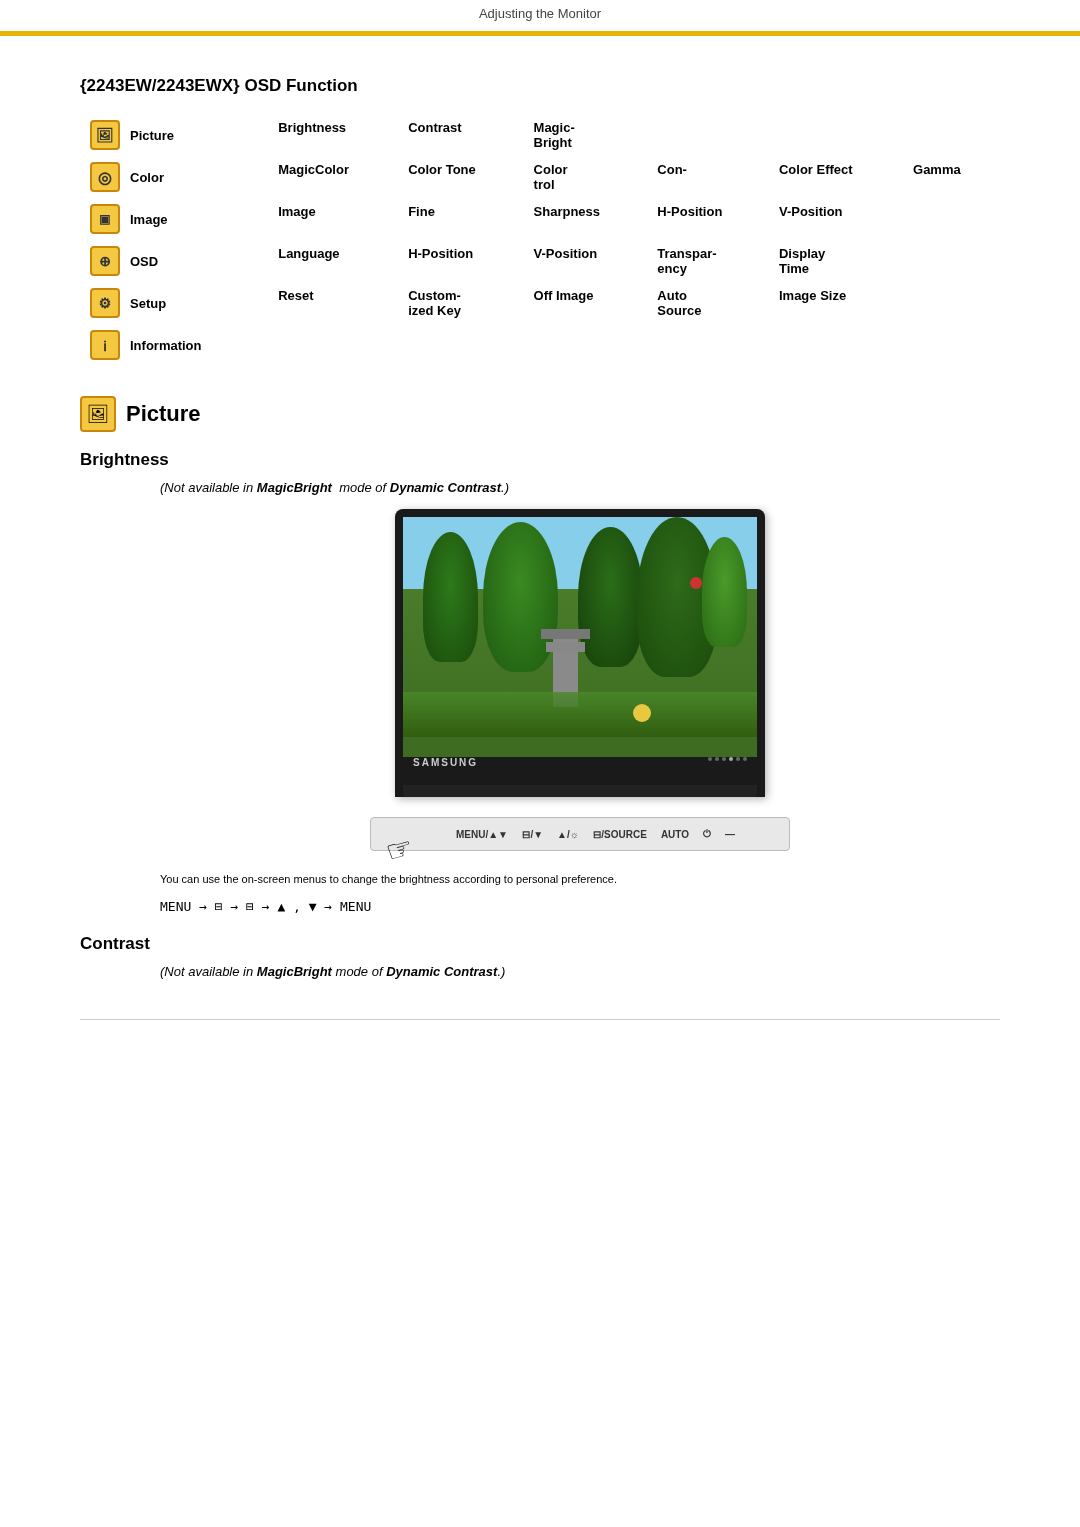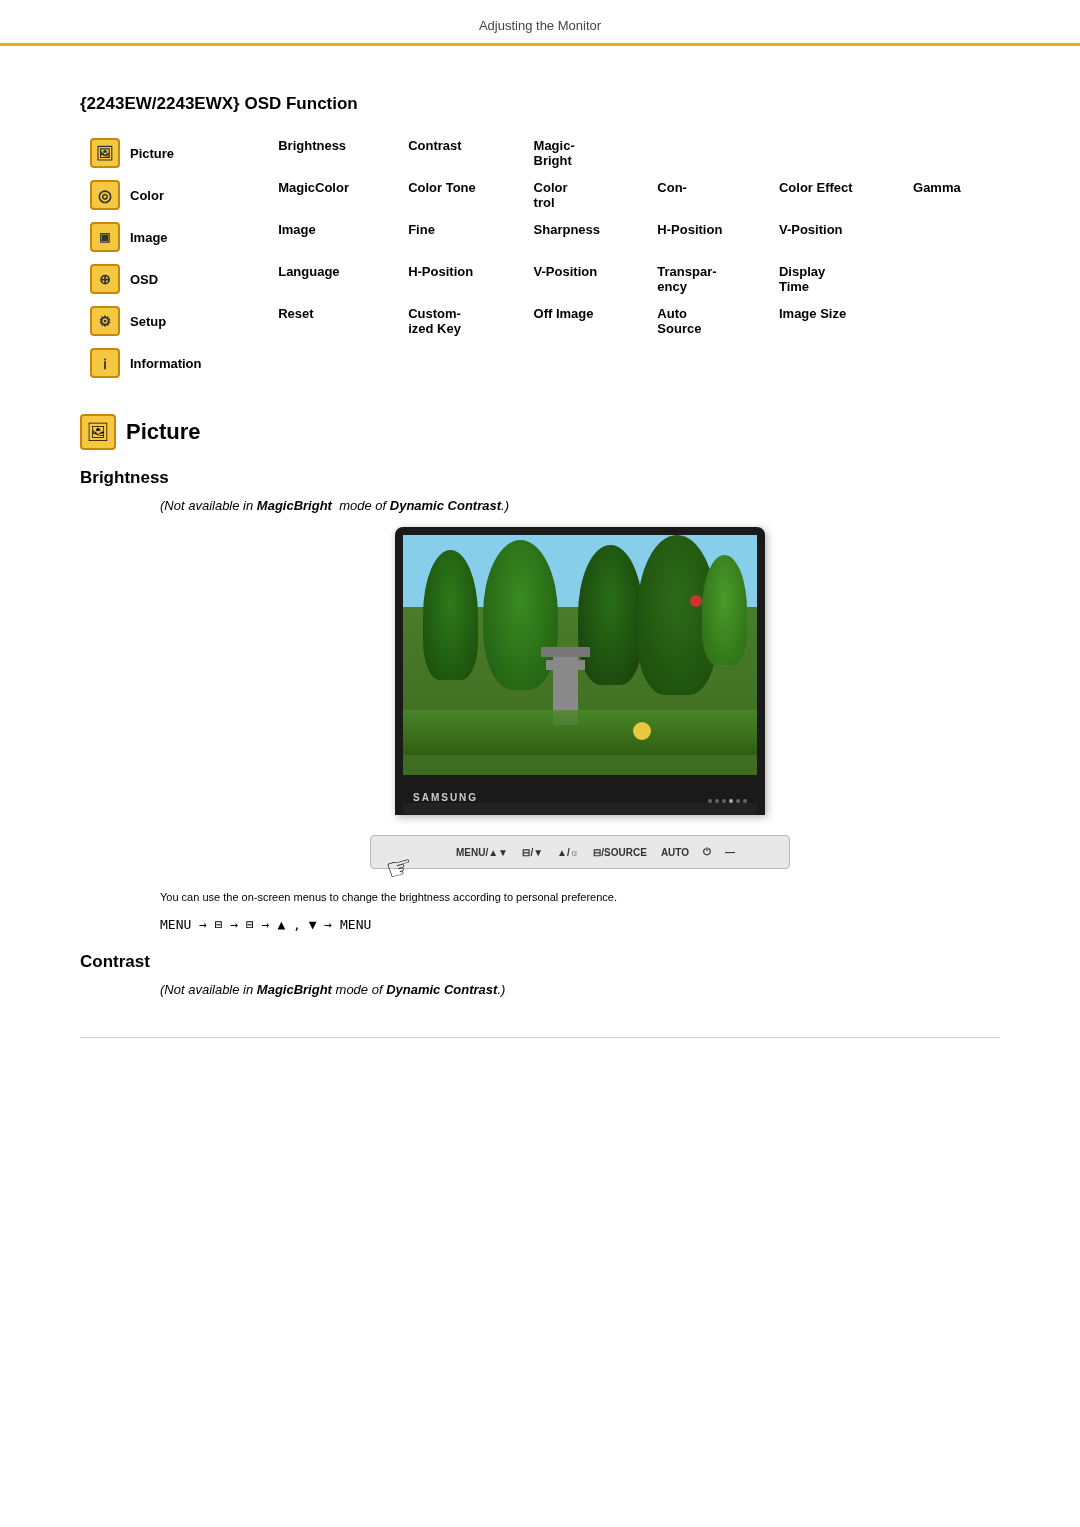--- a/index.html
+++ b/index.html
@@ -6,36 +6,36 @@
     body {
       background: #fff;
       font-family: Arial, sans-serif;
       font-size: 14px;
       color: #000;
       width: 1080px;
       min-height: 1527px;
     }
 
     .page-header {
-      border-bottom: 3px solid #eab308;
+      border-bottom: 5px solid #eab308;
       text-align: center;
-      padding: 18px 0 10px;
+      padding: 6px 0 10px;
       font-size: 13px;
       color: #444;
     }
 
     .page-content {
       padding: 30px 80px 60px 80px;
     }
 
     .section-title {
       font-size: 17px;
       font-weight: bold;
       margin-bottom: 18px;
-      margin-top: 18px;
+      margin-top: 10px;
     }
 
     
     .osd-table {
       border-collapse: collapse;
       margin-bottom: 30px;
       width: 100%;
     }
     .osd-table td {
       padding: 6px 10px;
@@ -135,21 +135,21 @@
       left: 0;
       right: 0;
       height: 60px;
       background: linear-gradient(to top, #2d4a1a, transparent);
     }
 
     .monitor-brand-bar {
       background: #1a1a1a;
       height: 28px;
       display: flex;
-      align-items: flex-end;
+      align-items: flex-start;
       justify-content: space-between;
       padding: 0 10px;
     }
     .monitor-brand-text {
       color: #ccc;
       font-size: 10px;
       letter-spacing: 2px;
       font-weight: bold;
     }
     .monitor-indicators {

